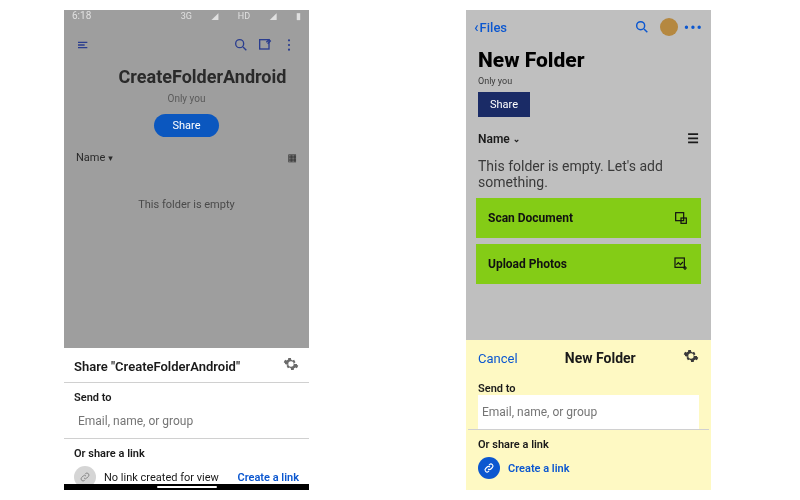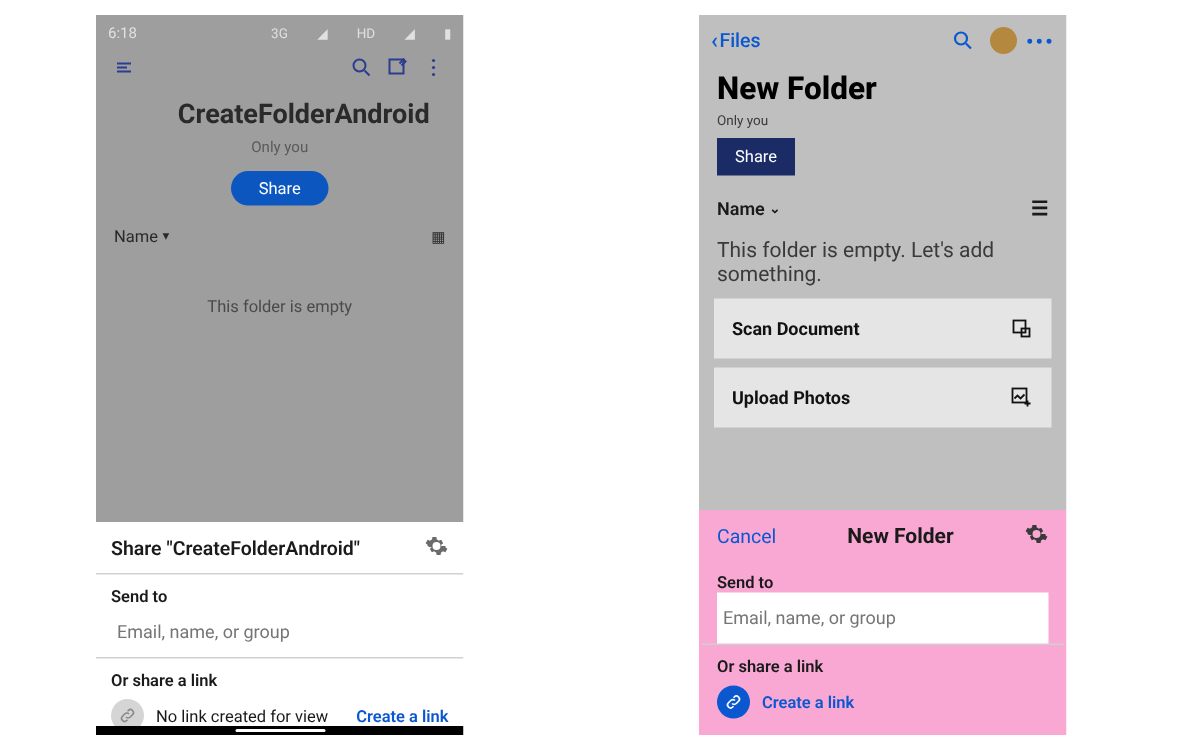--- a/index.html
+++ b/index.html
@@ -4,21 +4,21 @@
 <style>
   * { box-sizing: border-box; margin: 0; padding: 0; font-family: -apple-system, BlinkMacSystemFont, "Segoe UI", Roboto, Helvetica, Arial, sans-serif; }
   body { background: #fff; width: 800px; height: 500px; position: relative; color: #1a1a1a; }
 
   .phone { position: absolute; top: 10px; width: 245px; height: 480px; background: #fff; overflow: hidden; }
   .phone.left  { left: 64px; }
   .phone.right { left: 466px; }
 
   
   .dim-layer { position: absolute; inset: 0 0 auto 0; height: 338px; background: #9e9e9e; }
-  .status-bar { display:flex; justify-content:space-between; align-items:flex-end; height:18px; padding:0 8px; font-size:10px; color:#e0e0e0; }
+  .status-bar { display:flex; justify-content:space-between; align-items:flex-start; height:18px; padding:0 8px; font-size:10px; color:#e0e0e0; }
   .status-icons span { margin-left:17px; font-size:9px; }
 
   .topbar { display:flex; align-items:center; height:34px; padding:0 8px; }
   .topbar .spacer { flex:1; }
   .icon-btn { width:24px; height:24px; display:flex; align-items:center; justify-content:center; color:#1a63d1; cursor:pointer; }
   .icon-btn svg { width:16px; height:16px; }
   .dim-layer .icon-btn { color:#2a3d8f; }
 
   .folder-title { text-align:center; font-size:18px; font-weight:700; margin-top:4px; color:#2a2a2a;padding-left:32px; }
   .only-you { text-align:center; font-size:10px; color:#5a5a5a; margin-top:6px; }
@@ -55,26 +55,26 @@
   .avatar { width:18px; height:18px; border-radius:50%; background:#b58840; margin:0 6px; }
   .dots { color:#0b57d0; font-size:16px; letter-spacing:1px; cursor:pointer; }
 
   .r-title { font-size:21px; font-weight:800; margin:4px 12px 0; color:#000; }
   .r-only { font-size:9px; color:#3a3a3a; margin:4px 12px 0; }
   .r-share-btn { display:inline-block; margin:6px 12px 0; background:#1a2b66; color:#fff; border:none; padding:6px 12px; font-size:11px; cursor:pointer; }
   .r-col-row { display:flex; align-items:center; padding:0 12px; margin-top:14px; font-size:12px; font-weight:600; color:#1a1a1a; }
   .r-col-row .spacer { flex:1; }
   .r-empty { font-size:14px; color:#3a3a3a; margin:12px 12px 8px; }
 
-  .card { background:#e5e5e5; margin:6px 10px 0; padding:12px 12px; display:flex; align-items:center; font-size:12px; font-weight:700; color:#111; cursor:pointer; }
+  .card { background:#84cc16; margin:6px 10px 0; padding:12px 12px; display:flex; align-items:center; font-size:12px; font-weight:700; color:#111; cursor:pointer; }
   .card .spacer { flex:1; }
   .card-ico { width:16px; height:16px; }
   .card-ico svg { width:16px; height:16px; }
 
-  .r-sheet { position:absolute; left:0; right:0; top:330px; bottom:0; background:#f9a8d4; padding:0 12px; }
+  .r-sheet { position:absolute; left:0; right:0; top:330px; bottom:0; background:#fef9c3; padding:0 12px; }
   .r-sheet-head { display:flex; align-items:center; padding:8px 0 6px; }
   .cancel { color:#0b57d0; font-size:13px; cursor:pointer; }
   .r-sheet-title { flex:1; text-align:center; font-size:14px; font-weight:700; }
 </style>
 </head>
 <body>
 
 <div class="phone left">
   <div class="dim-layer">
     <div class="status-bar">

